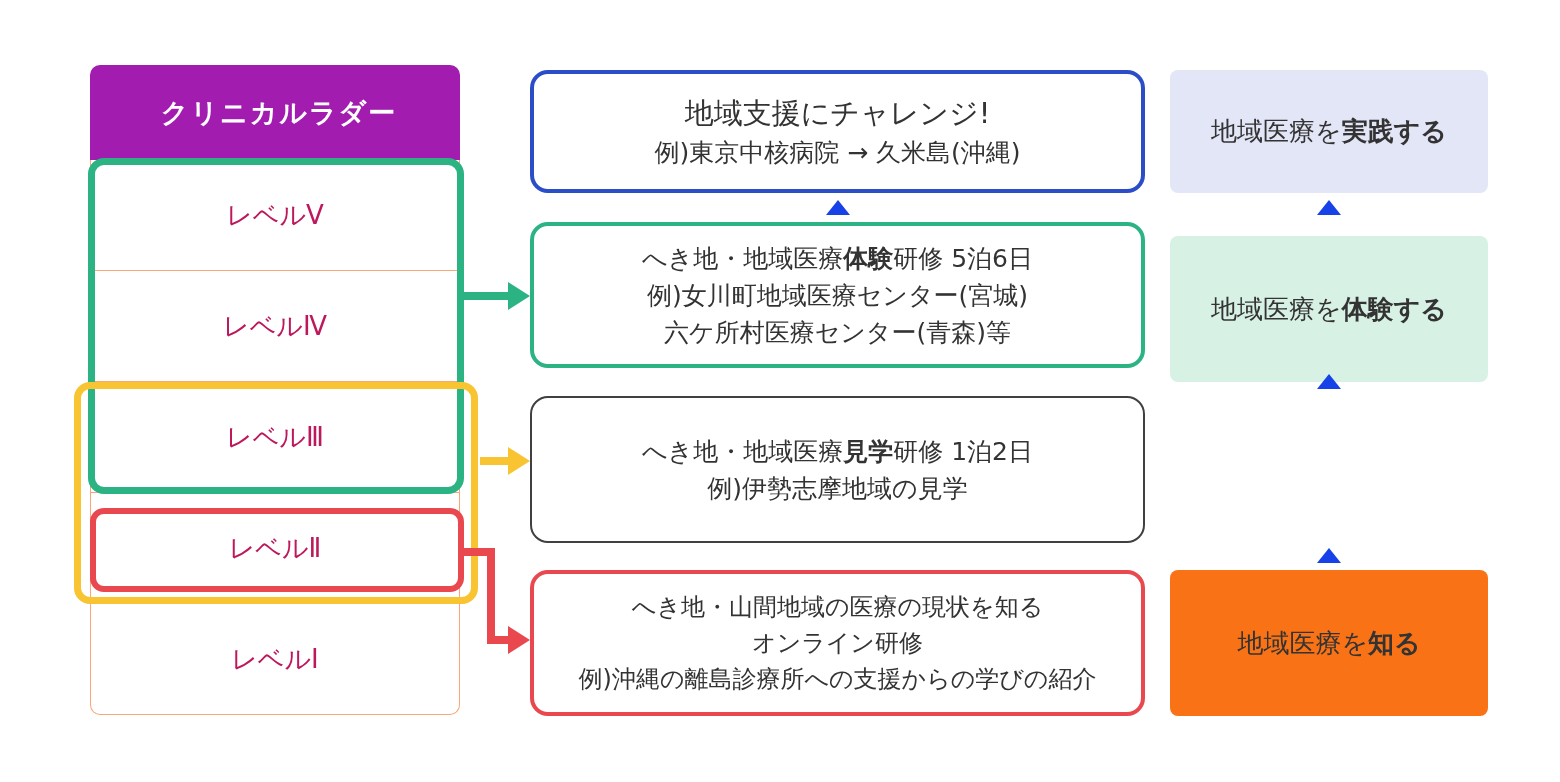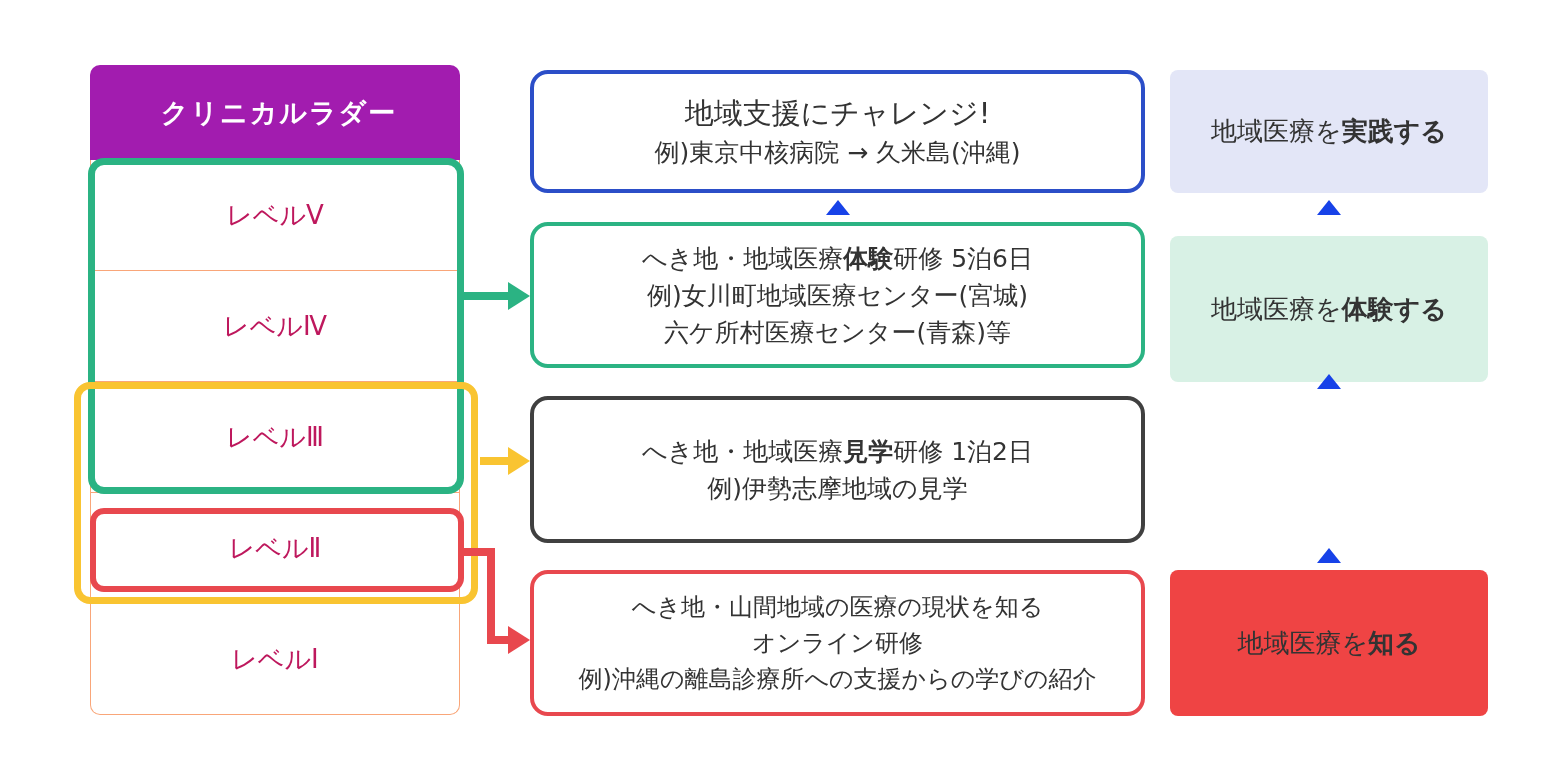--- a/index.html
+++ b/index.html
@@ -31,36 +31,36 @@
   .arrows { position:absolute; left:0; top:0; z-index:6; pointer-events:none; }
 
   
   .mbox {
     position:absolute; left:530px; width:615px; background:#fff; border-radius:18px;
     display:flex; flex-direction:column; align-items:center; justify-content:center;
     text-align:center; font-size:25px; line-height:37px; color:#333; z-index:2;
   }
   .mbox-blue   { top:70px;  height:123px; border:4px solid #2B4EC8; }
   .mbox-green  { top:222px; height:146px; border:4px solid #2BB383; }
-  .mbox-yellow { top:396px; height:147px; border:4px solid #404040; }
+  .mbox-yellow { top:396px; height:147px; border:2px solid #404040; }
   .mbox-red    { top:570px; height:146px; border:4px solid #E8484E; font-size:24px; line-height:36px; }
   .mbox-title  { font-weight:normal; font-size:29px; line-height:42px; }
   .mbox strong { font-weight:bold; }
 
   
   .rbox {
     position:absolute; left:1170px; width:318px; border-radius:8px;
     display:flex; align-items:center; justify-content:center;
     font-size:26px; color:#333; z-index:2;
   }
   .rbox strong { font-weight:bold; }
   .rbox-practice   { top:70px;  height:123px; background:#E3E6F7; }
   .rbox-experience { top:236px; height:146px; background:#D8F1E5;justify-content:center; }
   .rbox-see        { top:396px; height:147px; background:#FBF3BE; }
-  .rbox-know       { top:570px; height:146px; background:#ef4444; }
+  .rbox-know       { top:570px; height:146px; background:#f97316; }
 
   
   .tri {
     position:absolute; width:0; height:0; z-index:2;
     border-left:12px solid transparent; border-right:12px solid transparent;
     border-bottom:15px solid #1742E8;
   }
   .tri-mid   { left:826px;  top:200px; }
   .tri-r1    { left:1317px; top:200px; }
   .tri-r2    { left:1317px; top:374px; }

